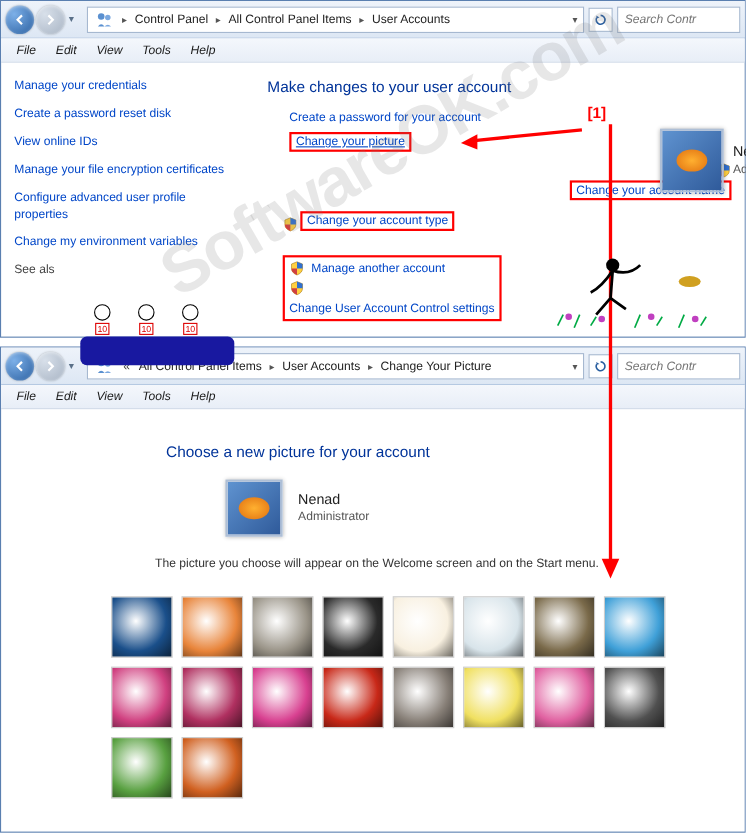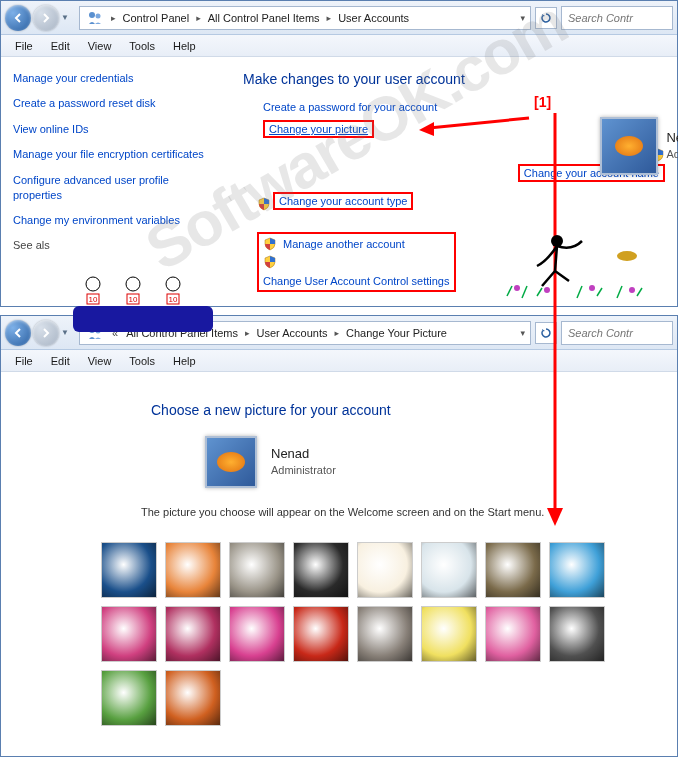--- a/index.html
+++ b/index.html
@@ -12,21 +12,21 @@
 .nav-btn.disabled { background: radial-gradient(circle at 30% 30%, #d8e0ea, #a8b4c4); }
 .nav-dropdown { width: 12px; font-size: 8px; color: #5a7088; margin-right: 6px; }
 .breadcrumb-bar { flex: 1; height: 24px; background: #fff; border: 1px solid #a6b8d0; display: flex; align-items: center; padding: 0 2px; margin-right: 4px; }
 .breadcrumb-icon { width: 18px; height: 18px; margin: 0 4px; display: flex; align-items: center; justify-content: center; font-size: 12px; }
 .breadcrumb-seg { font-size: 11px; color: #222; padding: 2px 4px; cursor: pointer; }
 .breadcrumb-arrow { font-size: 9px; color: #555; padding: 0 3px; }
 .refresh-btn { width: 22px; height: 22px; border: 1px solid #a6b8d0; background: #fff; margin-right: 4px; display: flex; align-items: center; justify-content: center; font-size: 12px; color: #2a5fa0; cursor: pointer; }
 .search-box { width: 112px; height: 24px; border: 1px solid #a6b8d0; background: #fff; font-size: 11px; color: #888; padding: 2px 6px; font-style: italic; }
 
 .menu-bar { height: 22px; background: linear-gradient(#f4f7fc, #e8eef7); border-bottom: 1px solid #d0dae8; display: flex; align-items: center; padding: 0 6px; gap: 2px; }
-.menu-item { font-size: 11px; color: #1a1a1a; padding: 2px 8px; cursor: pointer; }
+.menu-item { font-size: 11px; color: #1a1a1a; padding: 2px 8px; cursor: pointer; font-style: italic; }
 
 .content-row { display: flex; }
 .sidebar { width: 230px; padding: 14px 12px; }
 .sidebar-home { font-size: 12px; color: #003399; font-weight: bold; margin-bottom: 14px; }
 .sidebar-link { font-size: 11px; color: #0046c8; margin-bottom: 10px; cursor: pointer; line-height: 1.4; }
 .see-also { font-size: 11px; color: #444; margin-top: 7px; }
 
 .main-pane { flex: 1; padding: 14px 12px; position: relative; }
 .main-heading { font-size: 14px; color: #003399; margin-bottom: 14px; }
 .action-link { font-size: 11px; color: #0046c8; margin-left: 20px; margin-bottom: 6px; cursor: pointer; display: flex; align-items: center; gap: 6px; }

